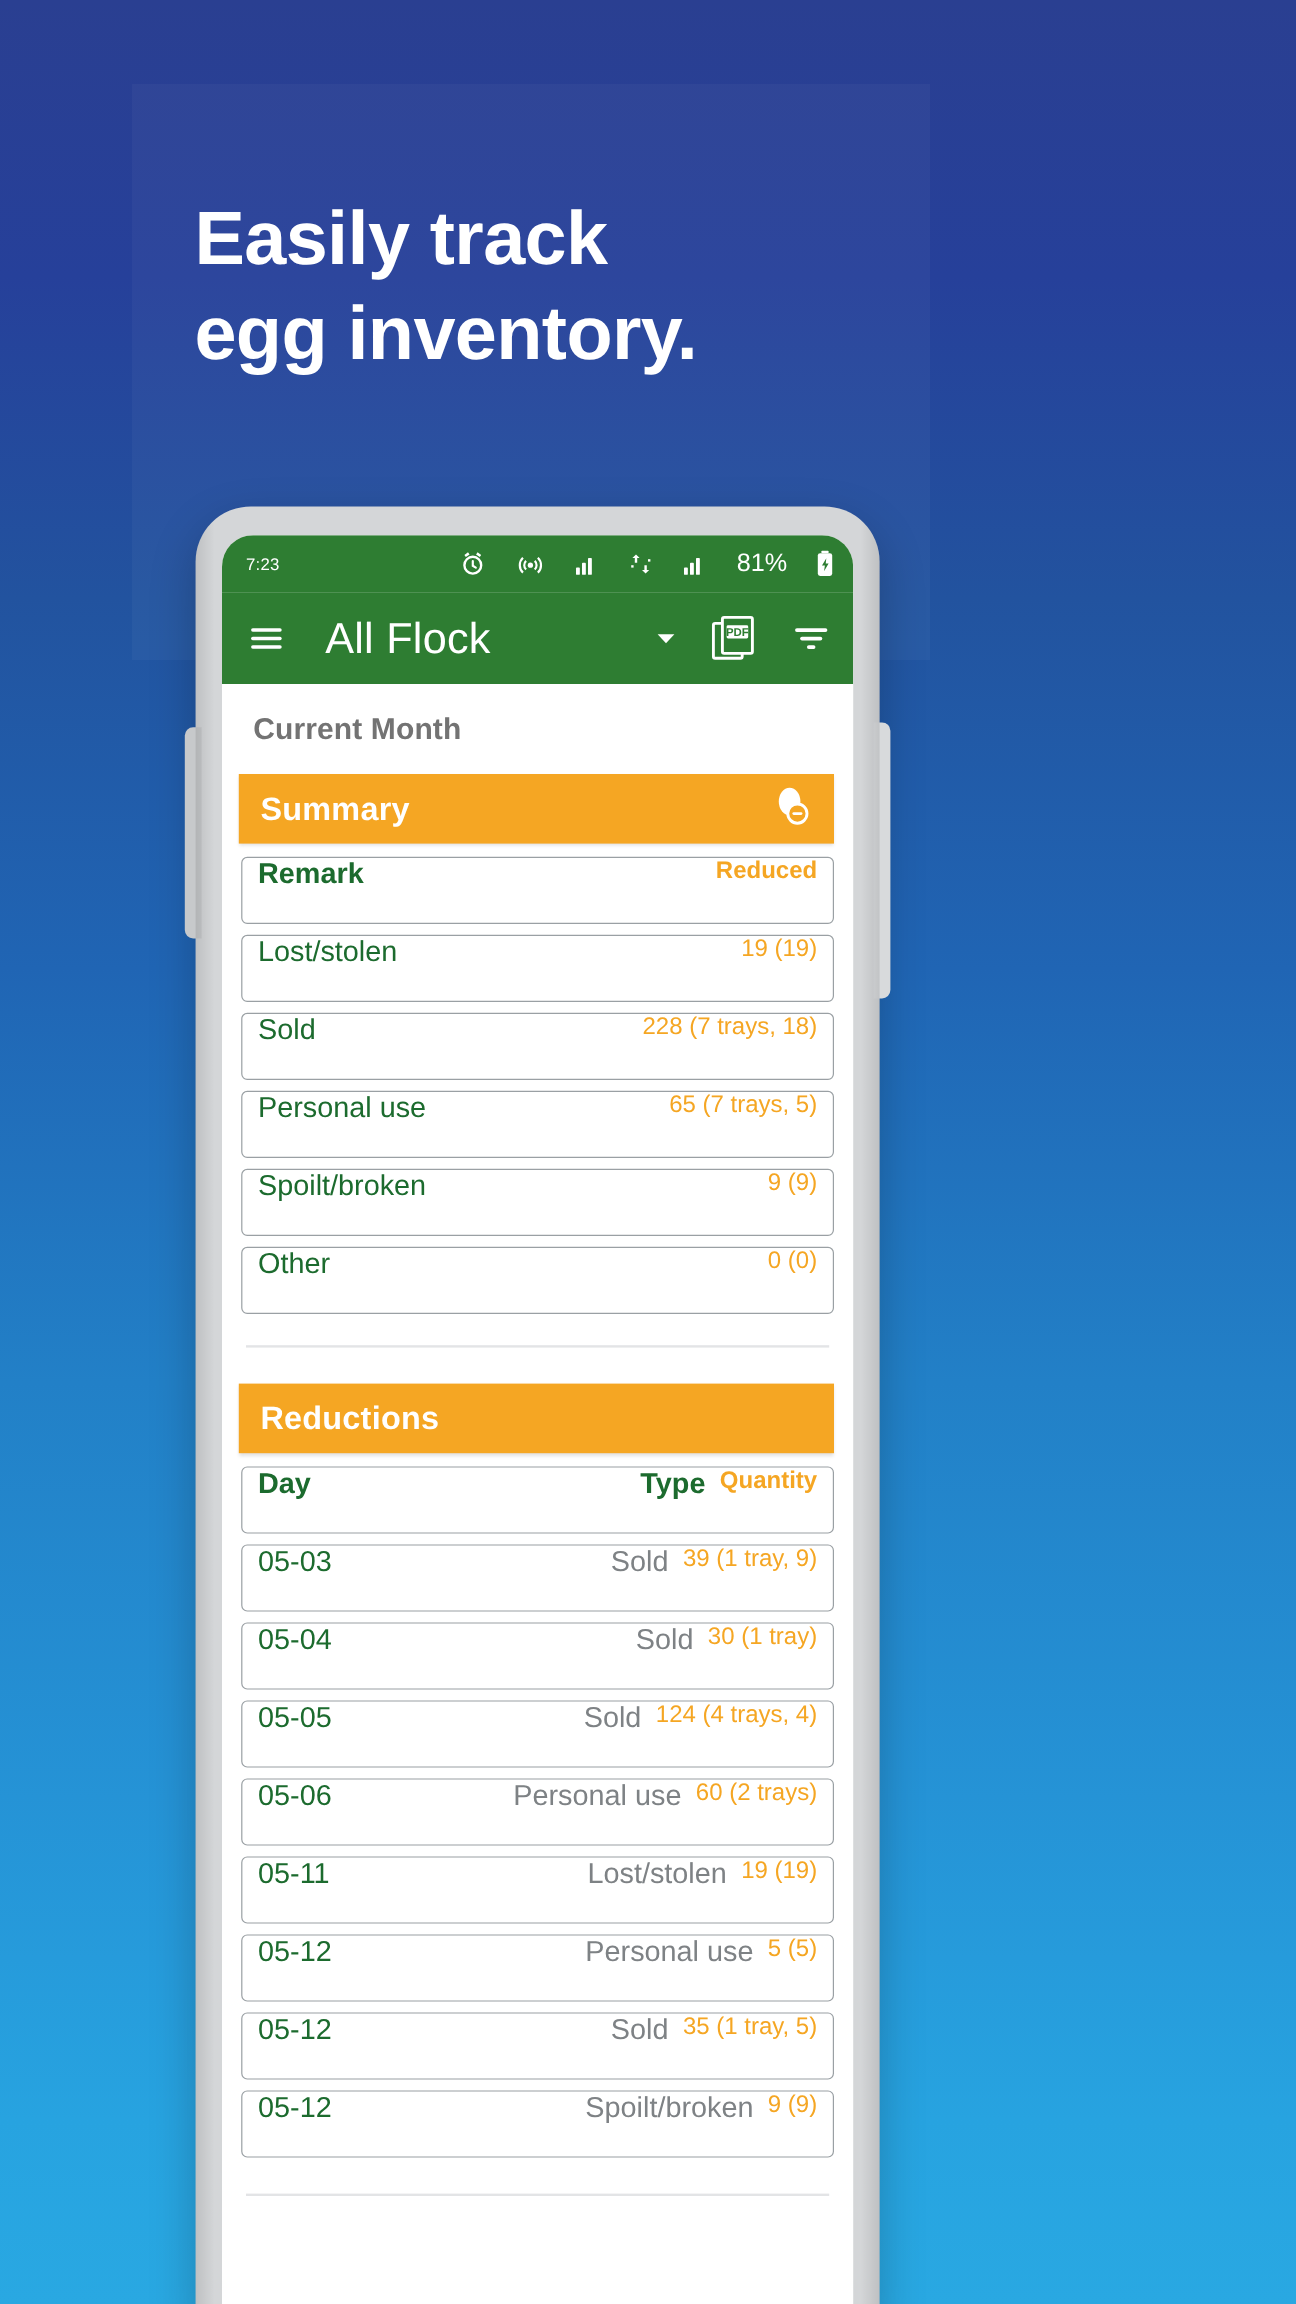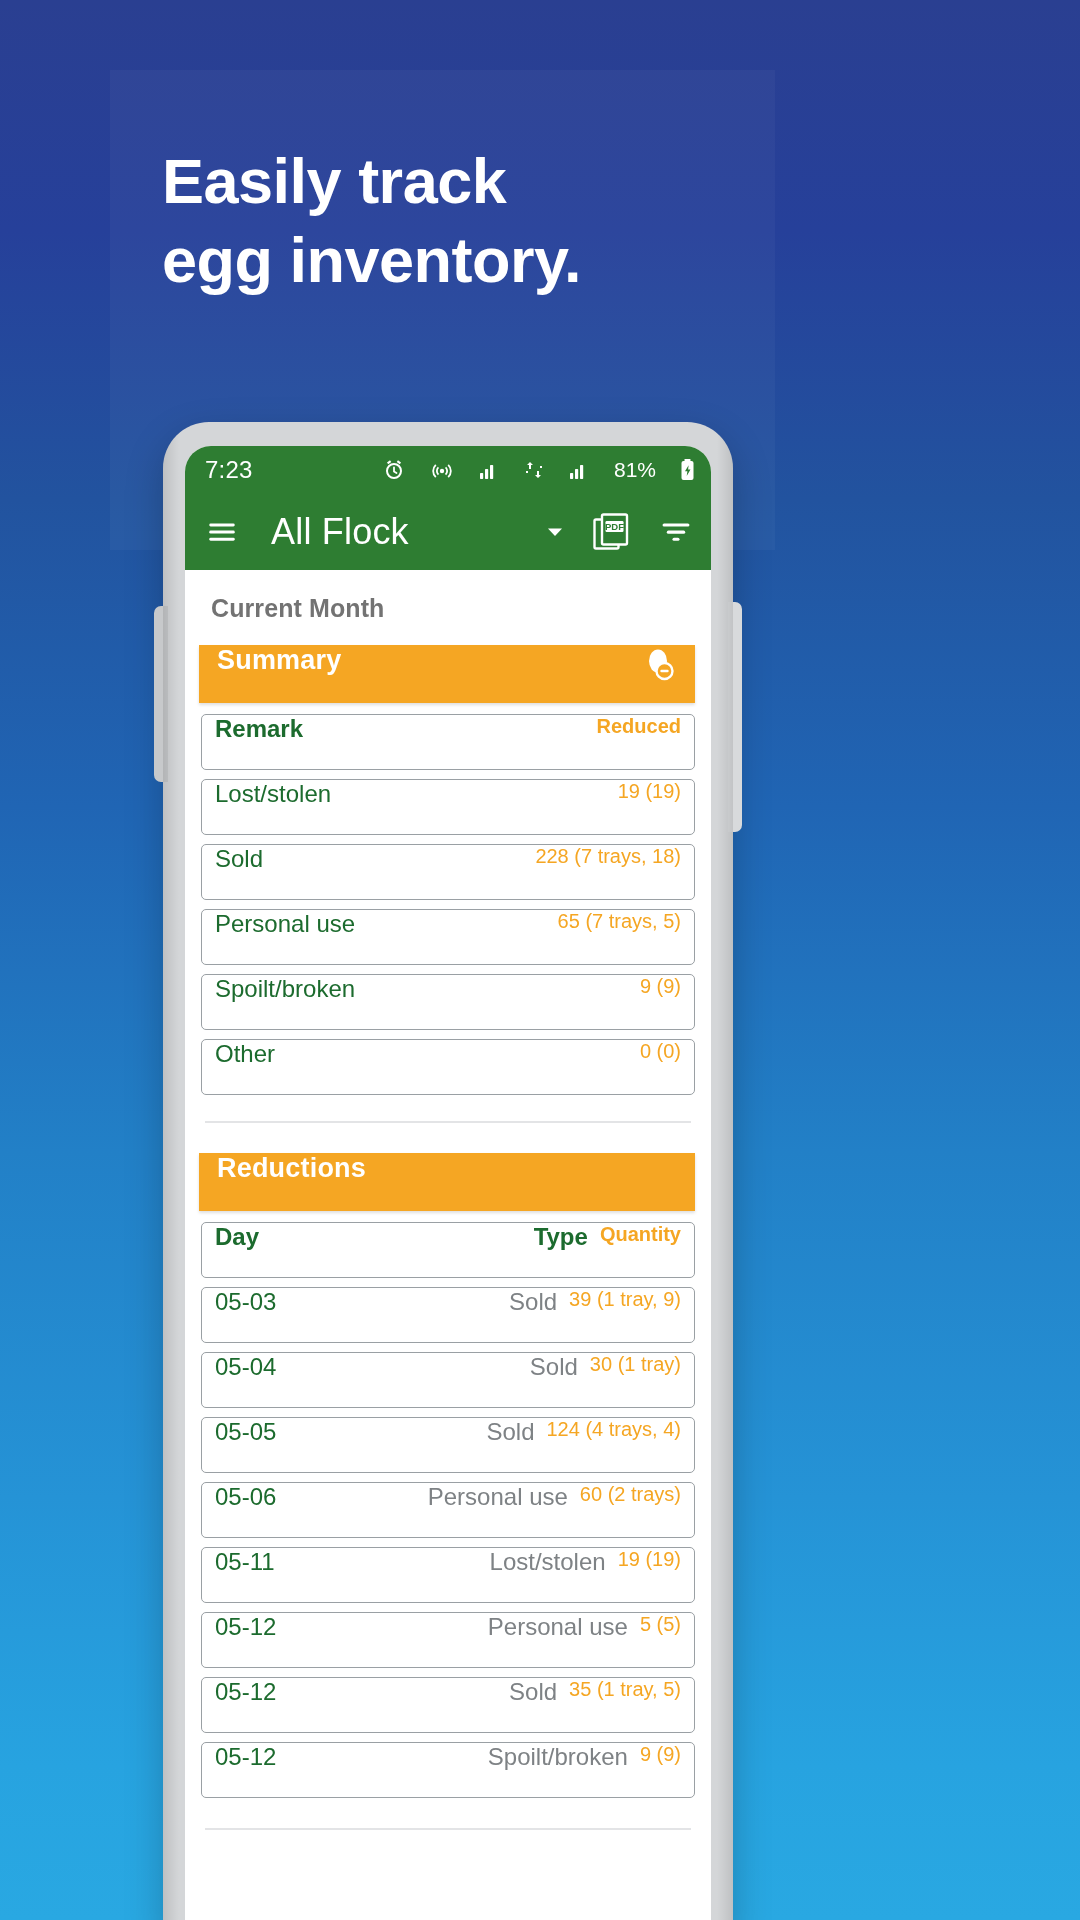--- a/index.html
+++ b/index.html
@@ -32,21 +32,21 @@
     width: 665px;
     height: 480px;
     background: rgba(255,255,255,0.035);
     pointer-events: none;
   }
 
   
   .headline {
     position: absolute;
     left: 162px;
-    top: 142px;
+    top: 160px;
     width: 700px;
     color: #ffffff;
     font-size: 63px;
     font-weight: bold;
     line-height: 1.25;
     letter-spacing: -0.5px;
   }
   .headline-line { display: block; white-space: pre; }
 
   
@@ -103,21 +103,21 @@
   
   .statusbar {
     height: 48px;
     background: #2E7D32;
     display: flex;
     align-items: center;
     padding: 0 16px 0 20px;
     color: #ffffff;
     font-size: 21px;
   }
-  .status-time { font-size: 24px; letter-spacing: 0.2px; }
+  .status-time { font-size: 14px; letter-spacing: 0.2px; }
   .status-right {
     margin-left: auto;
     display: flex;
     align-items: center;
     gap: 24px;
   }
   .status-right svg { display: block; }
   .battery-pct { font-size: 21px; letter-spacing: 0px; }
 
   
@@ -158,20 +158,21 @@
     padding: 24px 0 0 26px;
     letter-spacing: 0.1px;
   }
 
   .card-wrap { padding: 0 14px; }
 
   .band {
     background: #F5A623;
     height: 58px;
     display: flex;
+    align-items: center;
     padding: 0 16px 0 18px;
     margin-top: 22px;
     box-shadow: 0 2px 3px rgba(0,0,0,0.13);
   }
   .band.summary { width: calc(100% - 2px); }
   .band.reductions { width: calc(100% - 2px); margin-top: 30px; }
   .band-title {
     color: #ffffff;
     font-size: 27px;
     font-weight: bold;

